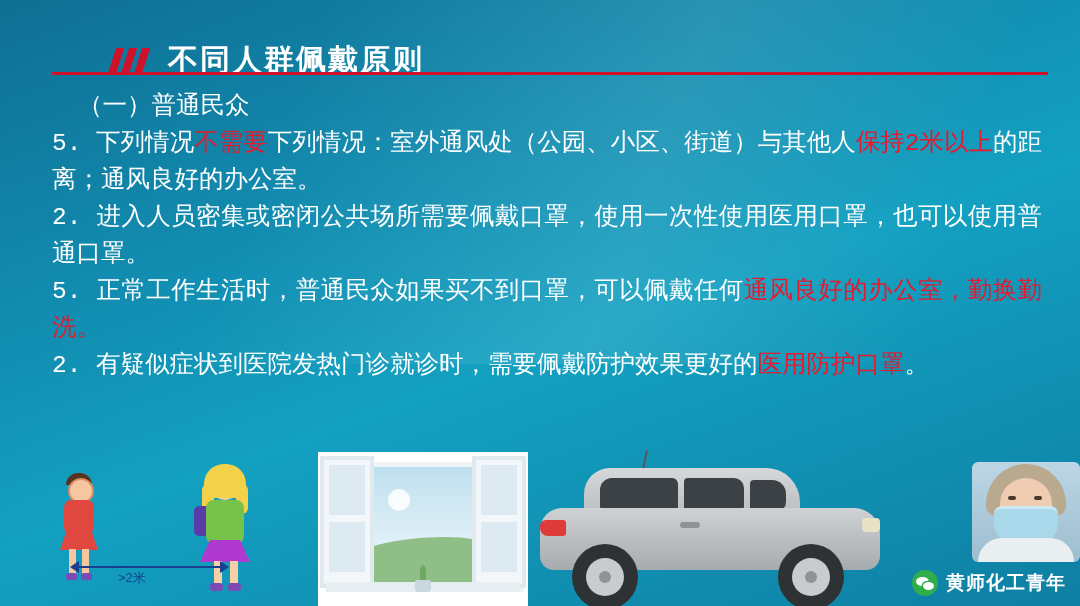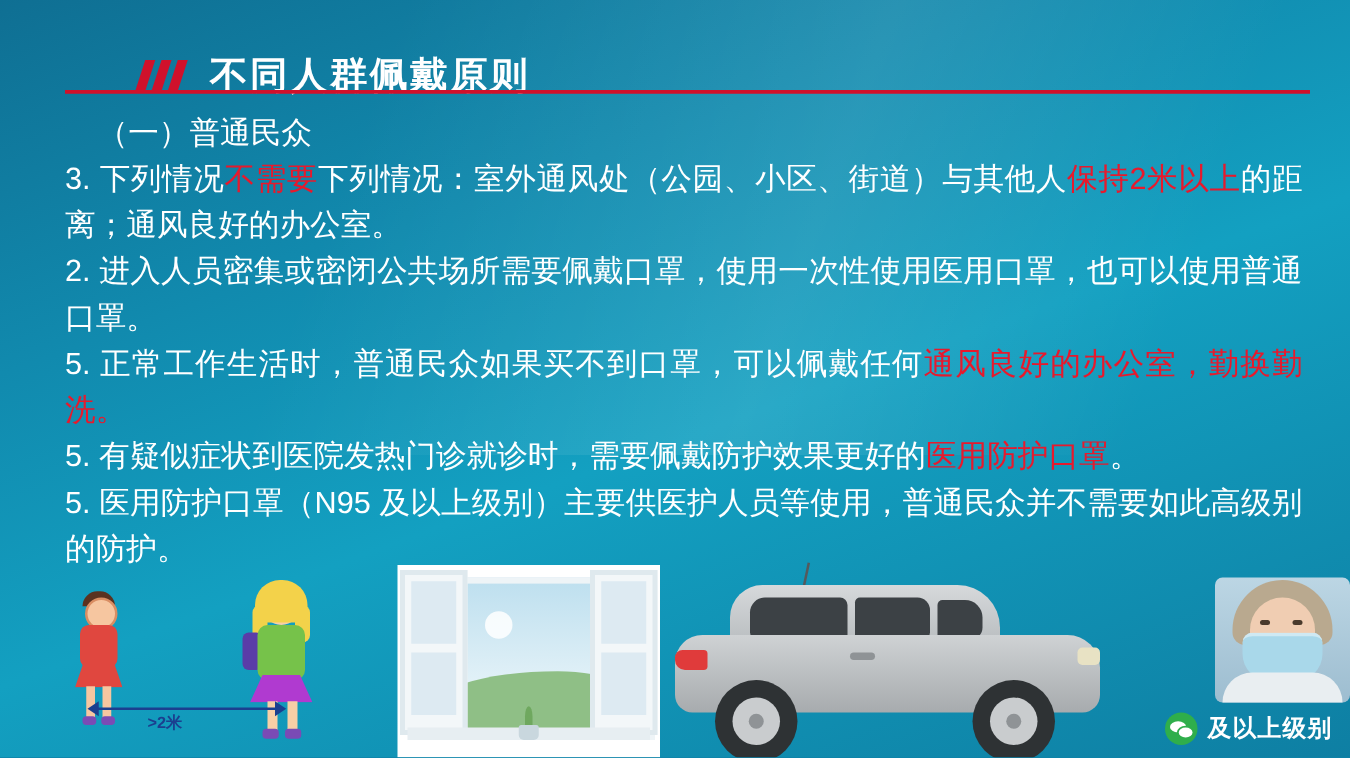--- a/index.html
+++ b/index.html
@@ -75,20 +75,21 @@
   }
   .body-text {
     position: absolute;
     left: 52px;
     top: 88px;
     width: 990px;
     color: #ffffff;
     font-size: 24.5px;
     line-height: 37px;
     text-align: justify;
+    font-family: Liberation Mono, monospace;
   }
   .body-text p {
     margin: 0 0 0 0;
   }
   .p-indent {
     text-indent: 26px;
   }
   .red {
     color: #e8192c;
   }
@@ -122,21 +123,21 @@
   .kid-big-skirt { position:absolute; left:156px; top:70px; width:50px; height:22px; background:#b03ad0; clip-path: polygon(20% 0, 80% 0, 100% 100%, 0 100%);}
   .kid-big-leg { position:absolute; top:91px; width:8px; height:24px; background:#f7cfa6;}
   .kid-big-leg.l { left:170px; }
   .kid-big-leg.r { left:186px; }
   .kid-big-shoe { position:absolute; top:113px; width:13px; height:8px; border-radius:3px; background:#7a4bb5;}
   .kid-big-shoe.l { left:166px; }
   .kid-big-shoe.r { left:184px; }
   .dist-line { position:absolute; left:30px; top:96px; width:150px; height:2px; background:#1b3f8f;}
   .dist-arrow-l { position:absolute; left:26px; top:91px; width:0; height:0; border-top:6px solid transparent; border-bottom:6px solid transparent; border-right:9px solid #1b3f8f;}
   .dist-arrow-r { position:absolute; left:176px; top:91px; width:0; height:0; border-top:6px solid transparent; border-bottom:6px solid transparent; border-left:9px solid #1b3f8f;}
-  .dist-label { position:absolute; left:74px; top:99px; font-size:13px; font-weight:bold; color:#1b3f8f;}
+  .dist-label { position:absolute; left:74px; top:99px; font-size:13px; font-weight:normal; color:#1b3f8f;}
   
   .window {
     left: 318px;
     top: 452px;
     width: 210px;
     height: 154px;
     background: #ffffff;
   }
   .win-frame { position:absolute; left:14px; top:10px; width:182px; height:120px; background:#cfe4ee; border:5px solid #eef4f7;}
   .win-sky { position:absolute; left:0; top:0; right:0; height:70%; background:linear-gradient(#bfe0ef,#e4f2f8);}
@@ -244,38 +245,35 @@
     </div>
     <div class="header-title">不同人群佩戴原则</div>
   </div>
   <div class="header-rule"></div>
 
   <div class="body-text">
 
     <p class="p-indent">（一）普通民众</p>
 
     <p>
-      <span>3. 下列情况</span><span class="red">不需要</span><span>下列情况：室外通风处（公园、小区、街道）与其他人</span><span class="red">保持2米以上</span><span>的距离；通风良好的办公室。</span>
+      <span>5. 下列情况</span><span class="red">不需要</span><span>下列情况：室外通风处（公园、小区、街道）与其他人</span><span class="red">保持2米以上</span><span>的距离；通风良好的办公室。</span>
     </p>
 
     <p>
       <span>2. 进入人员密集或密闭公共场所需要佩戴口罩，使用一次性使用医用口罩，也可以使用普通口罩。</span>
     </p>
 
     <p>
       <span>5. 正常工作生活时，普通民众如果买不到口罩，可以佩戴任何</span><span class="red">通风良好的办公室</span><span class="red">，勤换勤洗。</span>
     </p>
 
     <p>
-      <span>5. 有疑似症状到医院发热门诊就诊时，需要佩戴防护效果更好的</span><span class="red">医用防护口罩</span><span>。</span>
+      <span>2. 有疑似症状到医院发热门诊就诊时，需要佩戴防护效果更好的</span><span class="red">医用防护口罩</span><span>。</span>
     </p>
 
-    <p>
-      <span>5. 医用防护口罩（N95 及以上级别）主要供医护人员等使用，普通民众并不需要如此高级别的防护。</span>
-    </p>
   </div>
 
   <div class="art kids">
     <div class="kid-small-hair"></div>
     <div class="kid-small-head"></div>
     <div class="kid-small-body"></div>
     <div class="kid-small-skirt"></div>
     <div class="kid-small-leg l"></div>
     <div class="kid-small-leg r"></div>
     <div class="kid-small-shoe l"></div>
@@ -342,16 +340,16 @@
     <div class="nurse-hair"></div>
     <div class="nurse-face"></div>
     <div class="nurse-eye l"></div>
     <div class="nurse-eye r"></div>
     <div class="nurse-mask"></div>
     <div class="nurse-shoulder"></div>
   </div>
 
   <div class="art wechat">
     <div class="wechat-icon"></div>
-    <div class="wechat-text">及以上级别</div>
+    <div class="wechat-text">黄师化工青年</div>
   </div>
 
 </div>
 
 </body></html>

